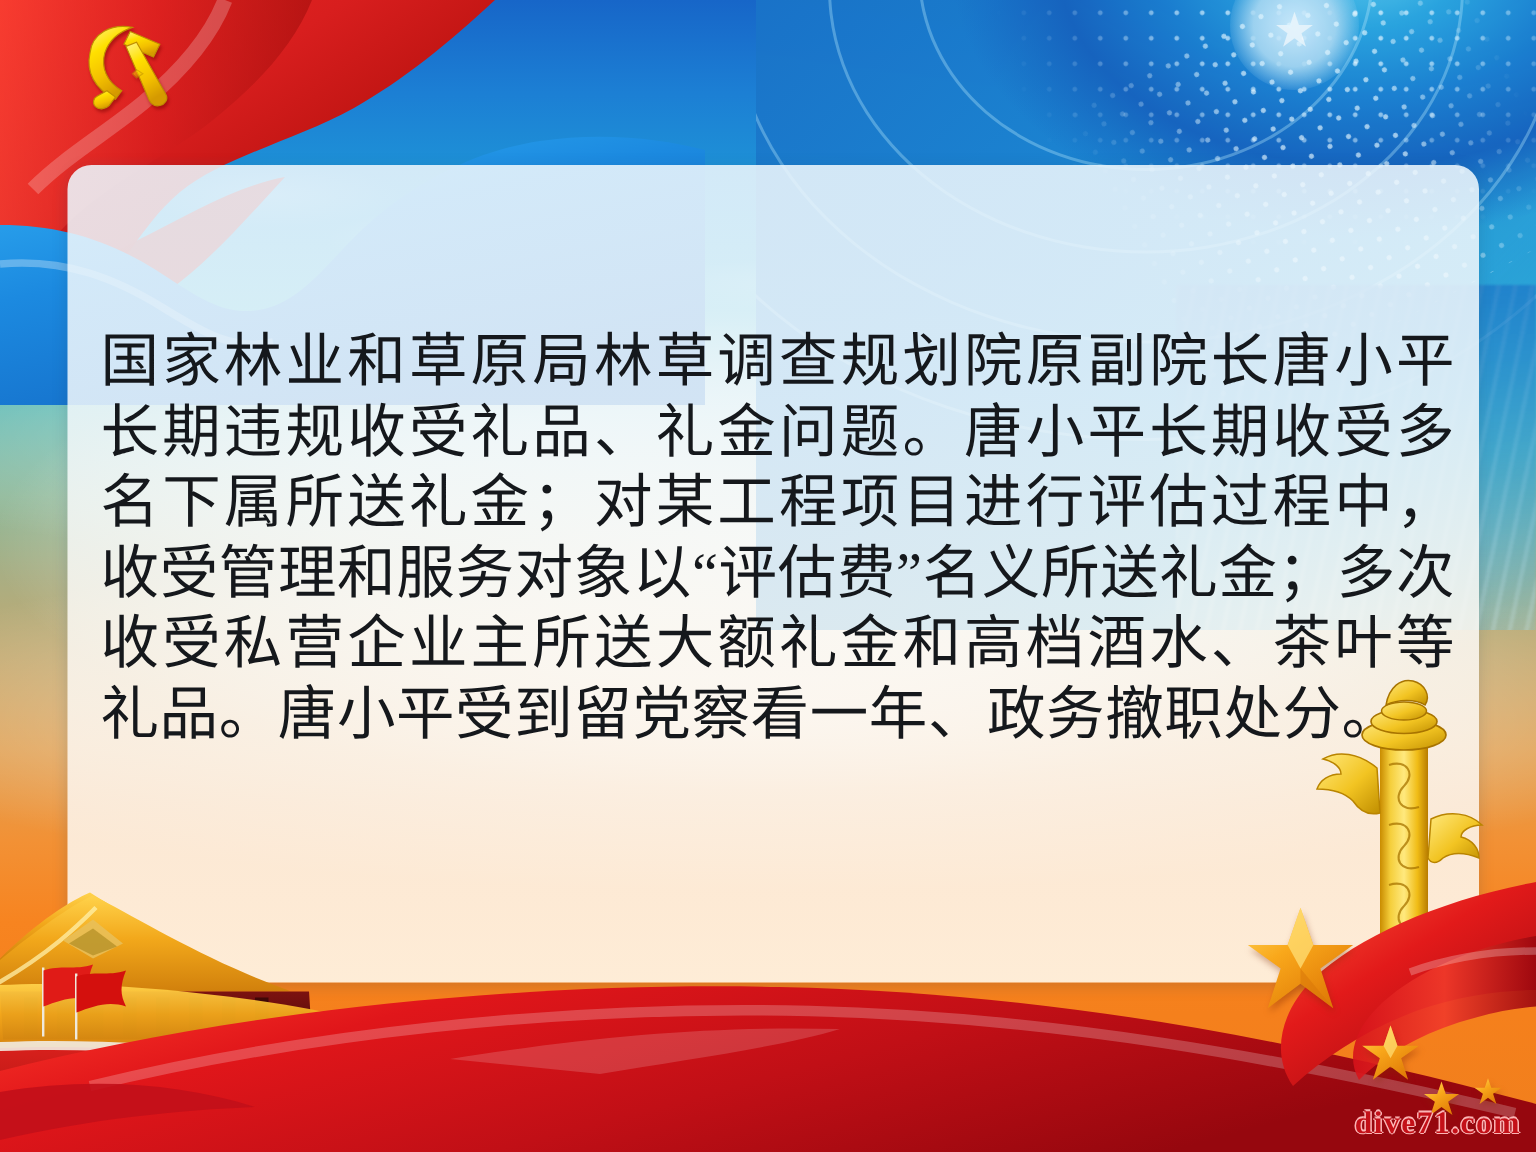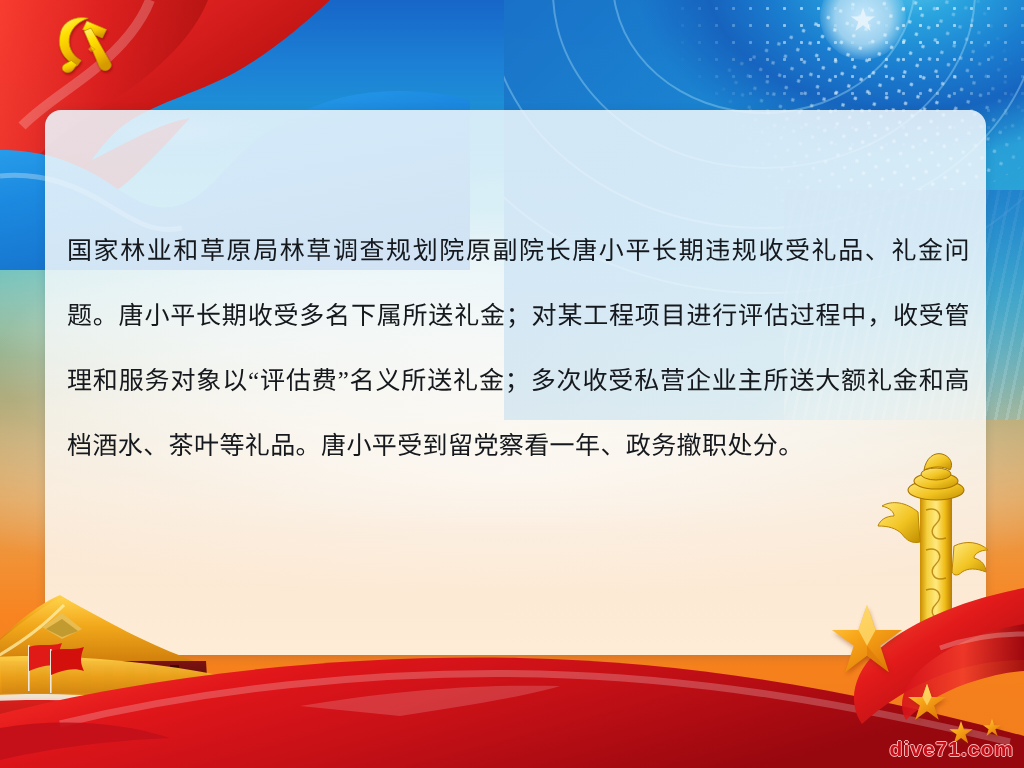--- a/index.html
+++ b/index.html
@@ -127,22 +127,22 @@
     box-shadow:0 2px 10px rgba(30,60,90,.18);
     overflow:hidden;
   }
   .card-body{
     position:absolute;left:22px;right:16px;top:108px;
   }
   .para{
     margin:0;
     color:#15181c;
     font-family:"Liberation Serif","DejaVu Serif",serif;
-    font-size:25px;
-    line-height:65px;
+    font-size:39px;
+    line-height:47px;
     letter-spacing:.4px;
     text-align:justify;
     text-justify:inter-ideograph;
   }
 
   
   .tiananmen{position:absolute;left:-6px;bottom:0;width:330px;height:215px;}
   .banner-txt{
     position:absolute;color:#fff7e8;font-family:"Liberation Sans",sans-serif;
     font-size:7px;letter-spacing:.5px;white-space:nowrap;
@@ -154,21 +154,21 @@
 
   
   .huabiao{position:absolute;right:28px;bottom:118px;width:120px;height:200px;}
 
   
   .star{position:absolute;filter:drop-shadow(1px 3px 2px rgba(130,40,0,.35));}
 
   
   .watermark{
     position:absolute;right:10px;bottom:7px;
-    font-family:Liberation Sans, sans-serif;
+    font-family:Liberation Serif, serif;
     font-size:21px;font-weight:700;letter-spacing:1px;
     color:#c41018;
     text-shadow:
        1px 0 0 rgba(255,190,190,.95),
       -1px 0 0 rgba(255,190,190,.95),
        0 1px 0 rgba(255,190,190,.95),
        0 -1px 0 rgba(255,190,190,.95);
   }
 </style>
 </head>

